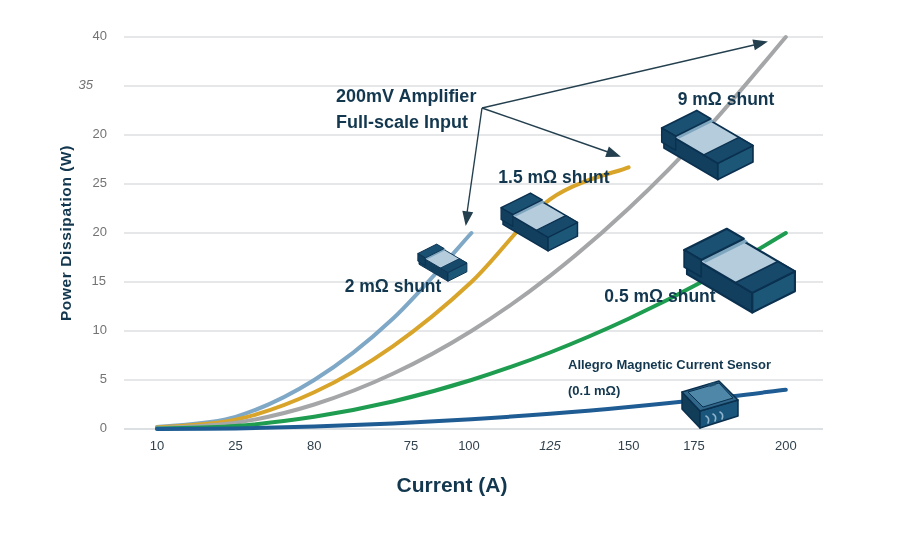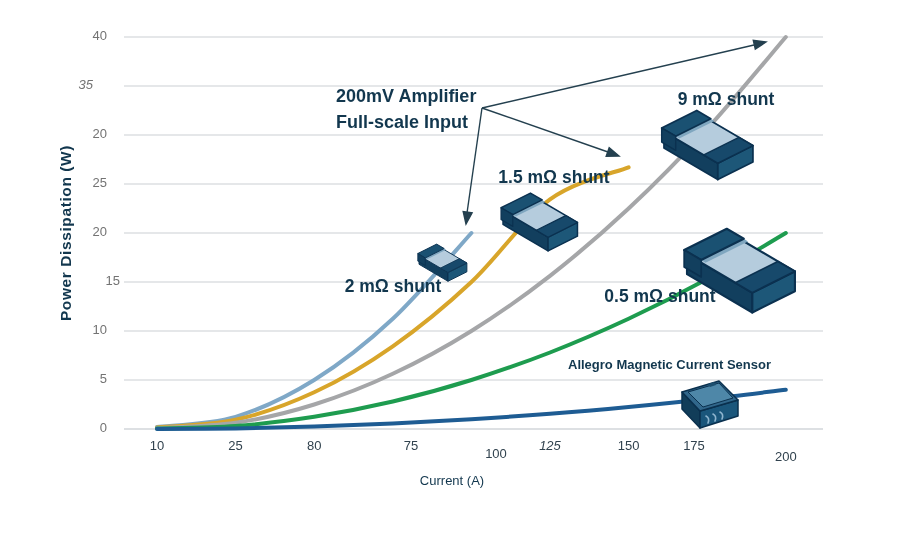--- a/index.html
+++ b/index.html
@@ -10,21 +10,21 @@
   #chart-svg{position:absolute;left:0;top:0;}
   .txt{position:absolute;color:#12374E;white-space:nowrap;}
   .tick{font-size:13px;color:#31424E;text-align:center;}
   .ytick{font-size:13px;color:#737373;text-align:right;width:32px;}
   .serieslabel{font-weight:bold;font-size:17.5px;transform:translateX(-50%);}
   .annot{font-weight:bold;font-size:18px;line-height:26px;}
   #y-axis-label{
     font-weight:bold;font-size:15.5px;letter-spacing:0.6px;
     transform:translate(-50%,-50%) rotate(-90deg);left:66px;top:233px;
   }
-  #x-axis-label{font-weight:normal;font-size:13px;transform:translateX(-50%);left:452px;top:473px;}
+  #x-axis-label{font-weight:bold;font-size:21px;transform:translateX(-50%);left:452px;top:473px;}
 </style>
 </head>
 <body>
 
 <div id="canvas">
 
   <svg id="chart-svg" width="919" height="551" viewBox="0 0 919 551">
     <defs>
 
       <g id="chip">
@@ -90,44 +90,45 @@
     </g>
   </svg>
 
   <div class="txt" id="y-axis-label">Power Dissipation (W)</div>
   <div class="txt" id="x-axis-label">Current (A)</div>
 
   <div id="y-ticks">
       <div class="txt ytick" style="left: 75px; top: 420px;">0</div>
       <div class="txt ytick" style="left: 75px; top: 371px;">5</div>
       <div class="txt ytick" style="left: 75px; top: 322px;">10</div>
-      <div class="txt ytick" style="left: 88px; top: 273px;">15</div>
+      <div class="txt ytick" style="left: 74px; top: 273px;">15</div>
       <div class="txt ytick" style="left: 75px; top: 224px;">20</div>
       <div class="txt ytick" style="left: 75px; top: 175px;">25</div>
       <div class="txt ytick" style="left: 75px; top: 126px;">20</div>
       <div class="txt ytick" style="left: 61px; top: 77px; font-style: italic;">35</div>
       <div class="txt ytick" style="left: 75px; top: 28px;">40</div>
     </div>
   <div id="x-ticks">
       <div class="txt tick" style="left: 132px; top: 438px; width: 50px;">10</div>
       <div class="txt tick" style="left: 210.6px; top: 438px; width: 50px;">25</div>
       <div class="txt tick" style="left: 289.2px; top: 438px; width: 50px;">80</div>
       <div class="txt tick" style="left: 386px; top: 438px; width: 50px;">75</div>
-      <div class="txt tick" style="left: 471px; top: 438px; width: 50px; margin-top: 8px;">100</div>
+      <div class="txt tick" style="left: 444px; top: 438px; width: 50px;">100</div>
       <div class="txt tick" style="left: 525px; top: 438px; width: 50px; font-style: italic;">125</div>
       <div class="txt tick" style="left: 603.6px; top: 438px; width: 50px;">150</div>
       <div class="txt tick" style="left: 669px; top: 438px; width: 50px;">175</div>
-      <div class="txt tick" style="left: 760.8px; top: 438px; width: 50px; margin-top: 11px;">200</div>
+      <div class="txt tick" style="left: 760.8px; top: 438px; width: 50px;">200</div>
     </div>
 
   <div class="txt annot" style="left:336px;top:83px;">
     <div>200mV Amplifier</div>
     <div>Full-scale Input</div>
   </div>
 
   <div class="txt serieslabel" style="left:726px;top:89px;">9 mΩ shunt</div>
   <div class="txt serieslabel" style="left:554px;top:167px;text-align:center;">1.5 mΩ shunt</div>
   <div class="txt serieslabel" style="left:393px;top:276px;">2 mΩ shunt</div>
   <div class="txt serieslabel" style="left:660px;top:286px;">0.5 mΩ shunt</div>
   <div class="txt annot" style="left:568px;top:352px;line-height:26px;font-size:13px;">
     <div>Allegro Magnetic Current Sensor</div>
+    <div>(0.1 mΩ)</div>
   </div>
 </div>
 
 </body></html>

